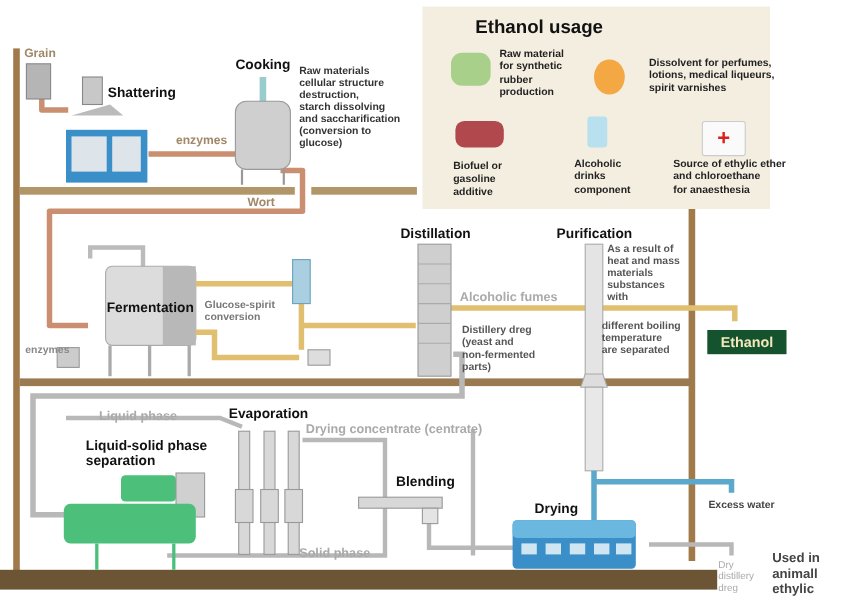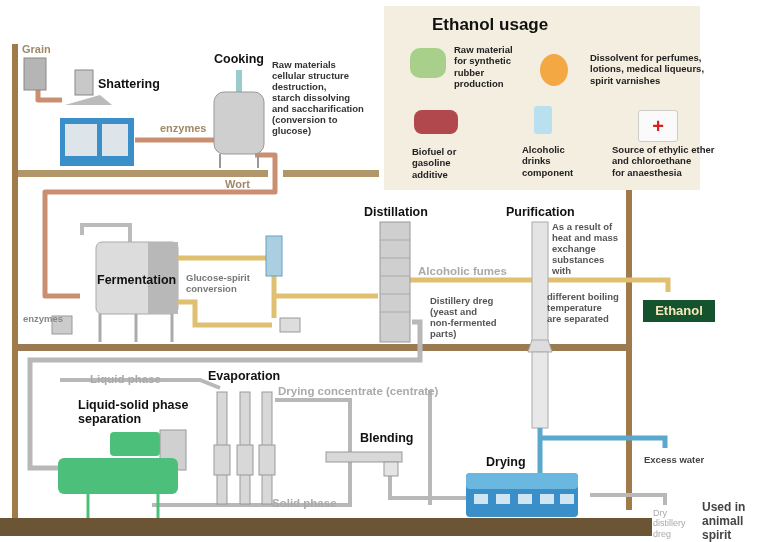--- a/index.html
+++ b/index.html
@@ -206,40 +206,40 @@
   <div>destruction,</div>
   <div>starch dissolving</div>
   <div>and saccharification</div>
   <div>(conversion to</div>
   <div>glucose)</div>
 </div>
 <div class="lbl desc" style="left:186px;top:273px;color:#777;">
   <div>Glucose-spirit</div>
   <div>conversion</div>
 </div>
-<div class="lbl desc" style="left:430px;top:296px;color:#555;">
+<div class="lbl desc" style="left:420px;top:296px;color:#555;">
   <div>Distillery dreg</div>
   <div>(yeast and</div>
   <div>non-fermented</div>
   <div>parts)</div>
 </div>
 <div class="lbl desc" style="left:552px;top:222px;color:#555;">
   <div>As a result of</div>
   <div>heat and mass</div>
-  <div>exchange</div>
+  <div>materials</div>
   <div>substances</div>
   <div>with</div>
 </div>
 <div class="lbl desc" style="left:547px;top:292px;color:#555;">
   <div>different boiling</div>
   <div>temperature</div>
   <div>are separated</div>
 </div>
 <div class="lbl desc" style="left:653px;top:508px;color:#aaa;font-weight:normal;font-size:9px;">
   <div>Dry</div>
   <div>distillery</div>
   <div>dreg</div>
 </div>
 <div class="lbl" style="left:702px;top:501px;color:#444;font-size:12px;">
   <div>Used in</div>
   <div>animall</div>
-  <div>spirit</div>
+  <div>ethylic</div>
 </div>
 
 </body></html>

